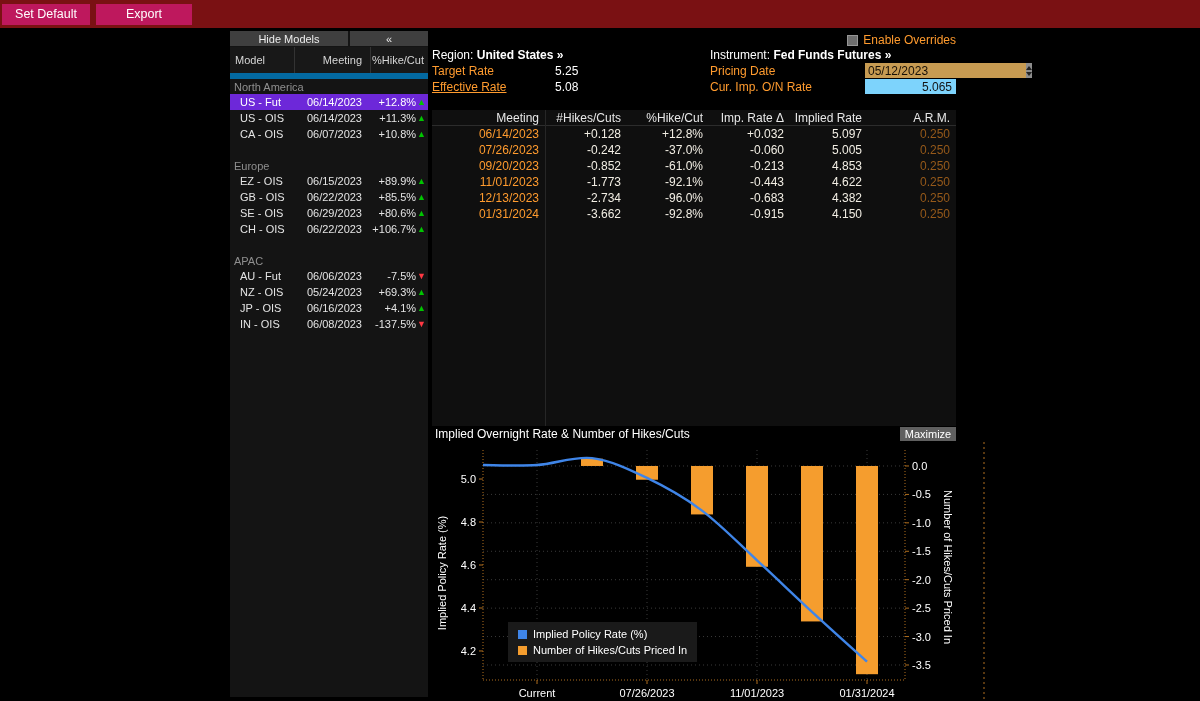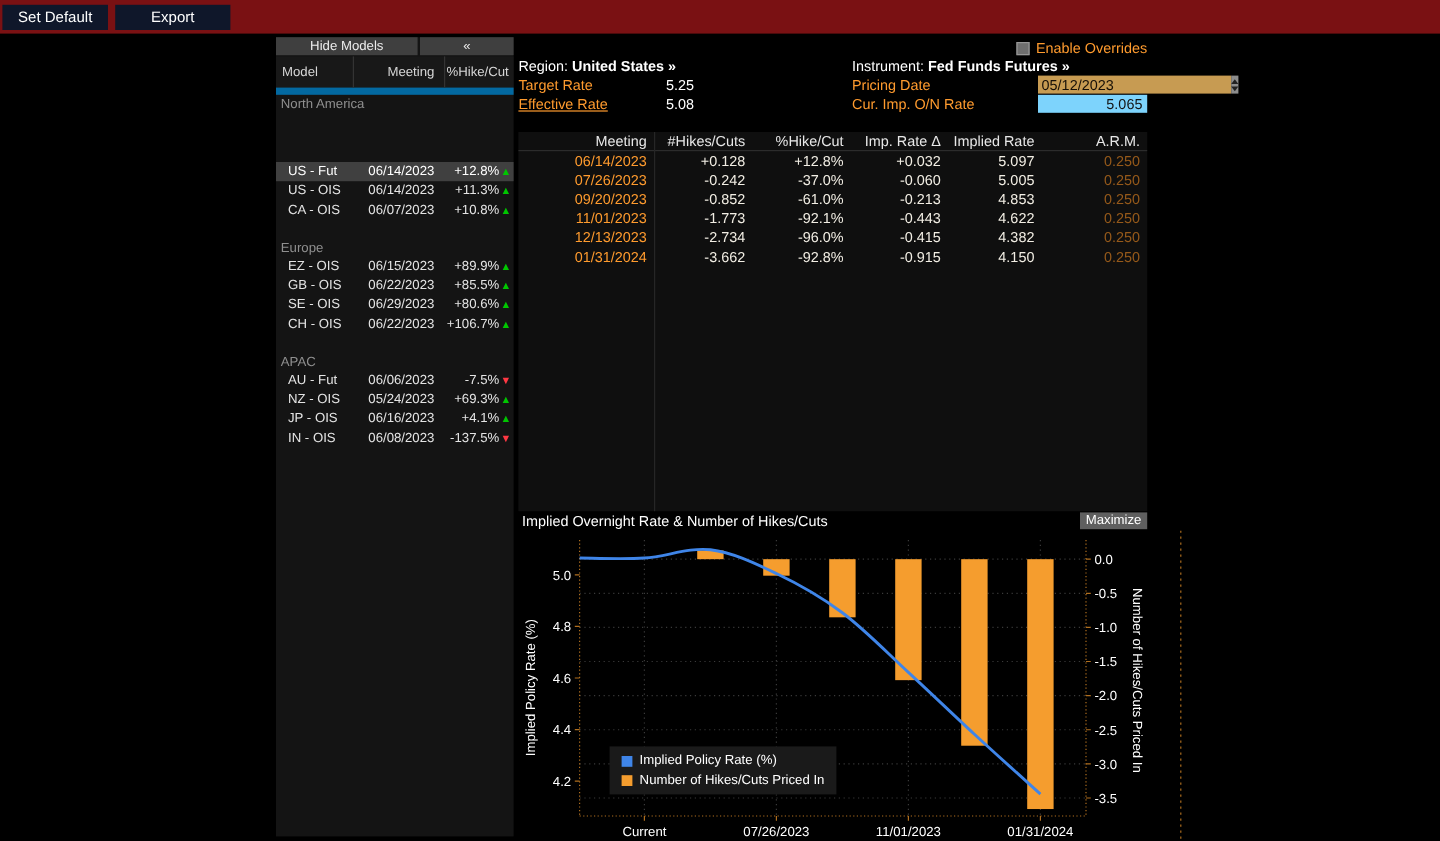--- a/index.html
+++ b/index.html
@@ -3,21 +3,21 @@
 <meta charset="utf-8">
 <style>
   *{margin:0;padding:0;box-sizing:border-box;}
   html,body{background:#000;}
   .screen{position:relative;width:1200px;height:701px;background:#000;overflow:hidden;
           font-family:"Liberation Sans",sans-serif;color:#e8e8e8;}
 
   
   .topbar{position:absolute;left:0;top:0;width:1200px;height:28px;background:#7a1113;
           display:flex;align-items:center;}
-  .tb-btn{height:21px;background:#0f172a;color:#fff;font-size:12.5px;border:none;
+  .tb-btn{height:21px;background:#be185d;color:#fff;font-size:12.5px;border:none;
           display:flex;align-items:center;justify-content:center;cursor:pointer;
           font-family:"Liberation Sans",sans-serif;}
   .tb-btn.b1{width:88px;margin-left:2px;}
   .tb-btn.b2{width:96px;margin-left:6px;}
   .tb-right{margin-left:auto;display:flex;align-items:center;gap:8px;margin-right:8px;}
   .tb-title{font-size:14px;color:#fff;}
 
   
   .left-panel{position:absolute;left:230px;top:31px;width:198px;height:666px;background:#141414;}
   .lp-top{display:flex;gap:2px;height:15px;}
@@ -28,21 +28,21 @@
   .lp-cols{display:grid;grid-template-columns:64px 76px 58px;height:32px;margin-top:1px;
            align-items:center;font-size:11px;color:#d6d6d6;border-bottom:6px solid #0369a1;background:#181818;}
   .lp-cols span{height:100%;display:flex;align-items:center;}
   .lp-cols .h0{padding-left:5px;}
   .lp-cols .h1{justify-content:flex-end;padding-right:8px;border-left:1px solid #333;}
   .lp-cols .h2{justify-content:flex-end;padding-right:4px;border-left:1px solid #333;}
   .lp-group{color:#8f8f8f;font-size:11px;padding:2px 0 1px 4px;height:15px;}
   .lp-group.gap{margin-top:16px;}
   .lp-row{display:grid;grid-template-columns:64px 76px 58px;height:16px;align-items:center;
           font-size:11px;color:#e4e4e4;cursor:default;}
-  .lp-row.selected{background:#404040;color:#fff;margin-top:41px;}
+  .lp-row.selected{background:#6d28d9;color:#fff;}
   .lp-row .m{padding-left:10px;}
   .lp-row .mt{text-align:right;padding-right:8px;}
   .lp-row .p{display:flex;justify-content:flex-end;align-items:center;gap:1px;padding-right:2px;}
   .arrow{font-size:9px;line-height:1;}
   .arrow.up{color:#00c600;}
   .arrow.down{color:#ff3843;}
 
   
   .main-head{position:absolute;left:432px;top:31px;width:524px;height:78px;font-size:12px;}
   .amber{color:#ff9b2e;}
@@ -269,21 +269,21 @@
           <span class="c1">-1.773</span>
           <span class="c2">-92.1%</span>
           <span class="c3">-0.443</span>
           <span class="c4">4.622</span>
           <span class="c5">0.250</span>
         </div>
         <div class="mt-grid mt-row">
           <span class="c0">12/13/2023</span>
           <span class="c1">-2.734</span>
           <span class="c2">-96.0%</span>
-          <span class="c3">-0.415</span>
+          <span class="c3">-0.683</span>
           <span class="c4">4.382</span>
           <span class="c5">0.250</span>
         </div>
         <div class="mt-grid mt-row">
           <span class="c0">01/31/2024</span>
           <span class="c1">-3.662</span>
           <span class="c2">-92.8%</span>
           <span class="c3">-0.915</span>
           <span class="c4">4.150</span>
           <span class="c5">0.250</span>

